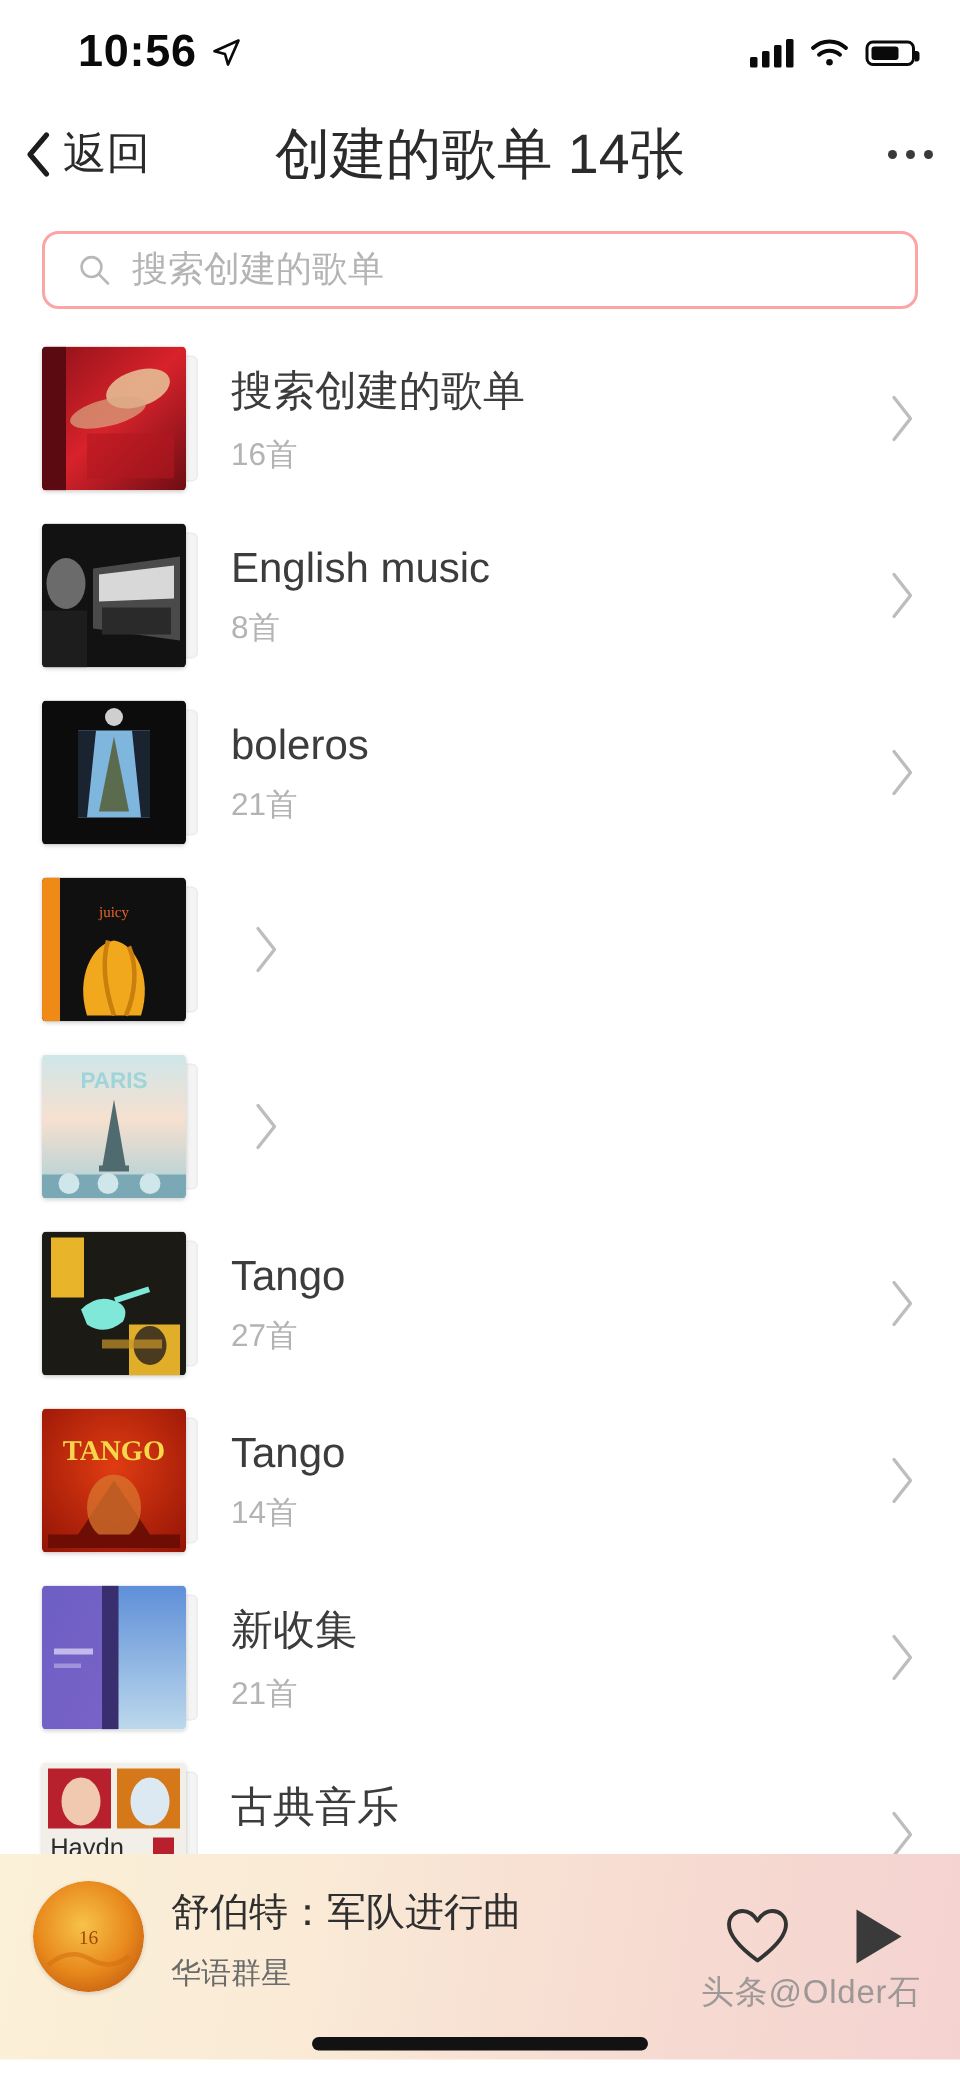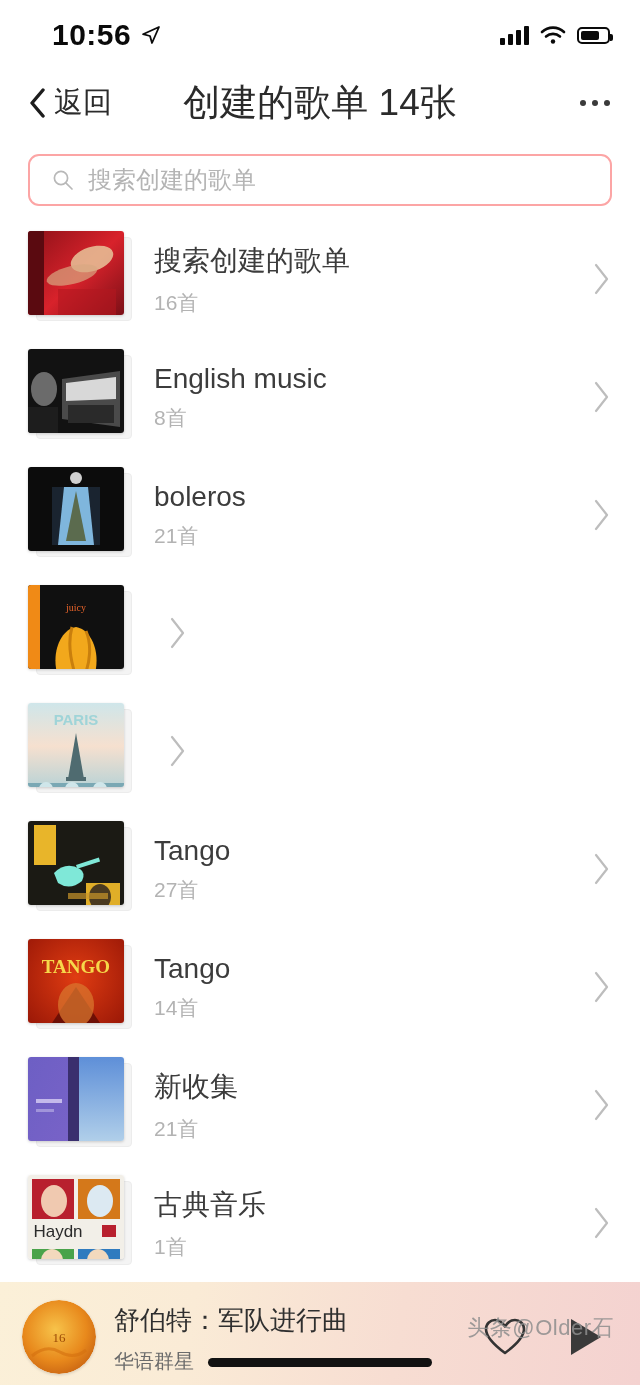--- a/index.html
+++ b/index.html
@@ -25,21 +25,21 @@
   .signal i:nth-child(1){ height:7px; }
   .signal i:nth-child(2){ height:11px; }
   .signal i:nth-child(3){ height:15px; }
   .signal i:nth-child(4){ height:19px; }
   .battery { width:33px; height:17px; border:2px solid #0a0a0a; border-radius:5px; position:relative; padding:2px; }
   .battery::after{ content:""; position:absolute; right:-5px; top:5px; width:3px; height:7px;
      background:#0a0a0a; border-radius:0 2px 2px 0; }
   .battery span{ display:block; height:100%; width:72%; background:#0a0a0a; border-radius:2px; }
 
   
-  .navbar { height:66px; display:flex; align-items:center; position:relative; padding:0 28px; }
+  .navbar { height:66px; display:flex; align-items:center; position:relative; padding:0 16px; }
   .nav-back { display:flex; align-items:center; gap:7px; cursor:pointer; z-index:2; }
   .chev-back { width:19px; height:30px; display:block; }
   .nav-back-label { font-size:29px; color:#2b2b2b; }
   .nav-title {
     position:absolute; left:0; right:0; text-align:center;
     font-size:37px; color:#2b2b2b; pointer-events:none;
   }
   .nav-more {
     margin-left:auto; z-index:2; display:flex; align-items:center; gap:6px; cursor:pointer;
     padding:10px 2px;
@@ -61,34 +61,34 @@
 
   
   .list { padding:0 0 0 0; }
   .row { display:flex; align-items:center; height:118px; padding:0 28px 0 28px; cursor:pointer; }
   .cover-stack { position:relative; width:104px; height:96px; flex:none; margin-right:22px; }
   .stack-back {
     position:absolute; right:0; top:6px; width:96px; height:84px;
     background:#f4f4f4; border:1px solid #ececec; border-radius:4px;
   }
   .cover {
-    position:absolute; left:0; top:0; width:96px; height:84px;
+    position:absolute; left:0; top:0; width:96px; height:96px;
     border-radius:3px; overflow:hidden; box-shadow:0 1px 3px rgba(0,0,0,.18);text-align:right;
   }
   .cover svg { display:block; width:96px; height:96px; }
   .row-text { flex:1; min-width:0; display:flex; flex-direction:column; gap:9px; }
   .row-title {
     font-size:28px; color:#3c3c3c; white-space:nowrap; overflow:hidden; text-overflow:ellipsis;
   }
   .row-sub { font-size:21px; color:#b3b3b3; }
   .chev-right { width:22px; height:34px; flex:none; display:block; margin-left:12px; }
 
   
   .player {
-    position:absolute; left:0; right:0; bottom:0; height:103px;
+    position:absolute; left:0; right:0; bottom:12px; height:137px;
     background:linear-gradient(100deg,#fbf0d8 0%,#faebd6 30%,#f7ddd2 62%,#f4d2d0 100%);
     display:flex; align-items:flex-start; padding:18px 36px 0 22px;
   }
   .player-art {
     width:74px; height:74px; border-radius:50%; flex:none; margin-right:18px; overflow:hidden;
     box-shadow:0 1px 3px rgba(0,0,0,.15);
   }
   .player-art svg { display:block; width:74px; height:74px; }
   .player-text { flex:1; min-width:0; display:flex; flex-direction:column; gap:10px; padding-top:3px; }
   .player-title { font-size:26px; color:#2f2f2f; white-space:nowrap; overflow:hidden; text-overflow:ellipsis; }

